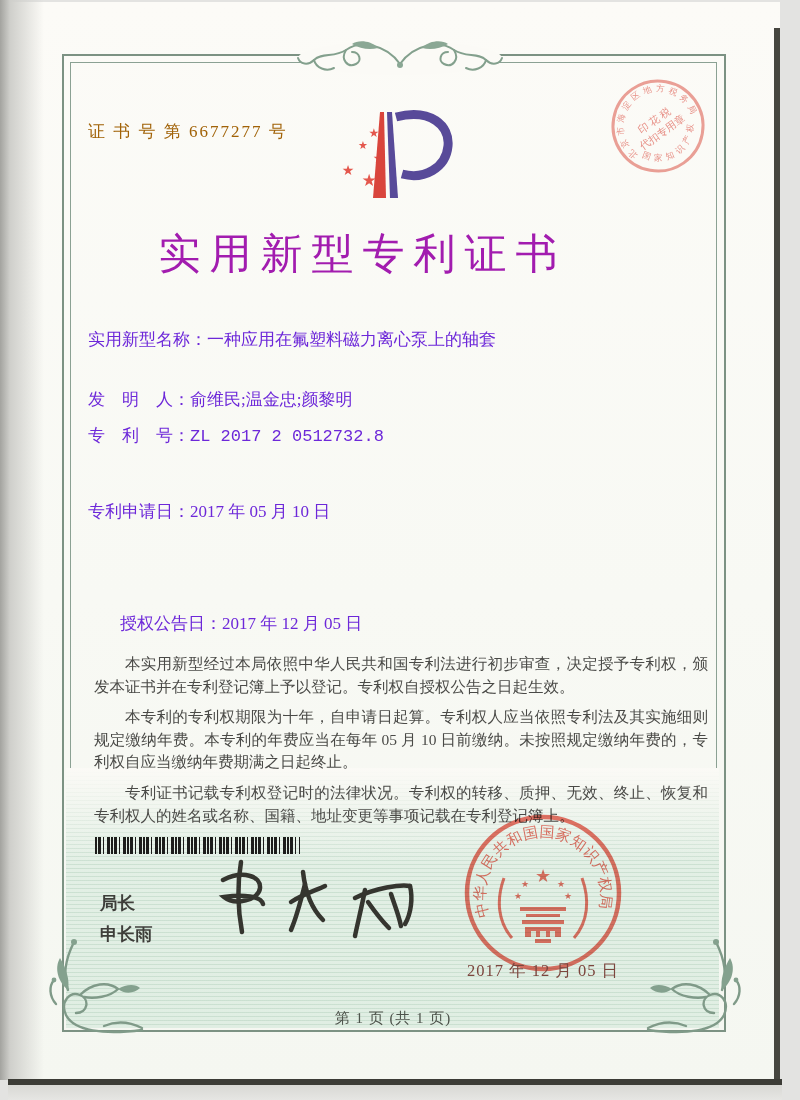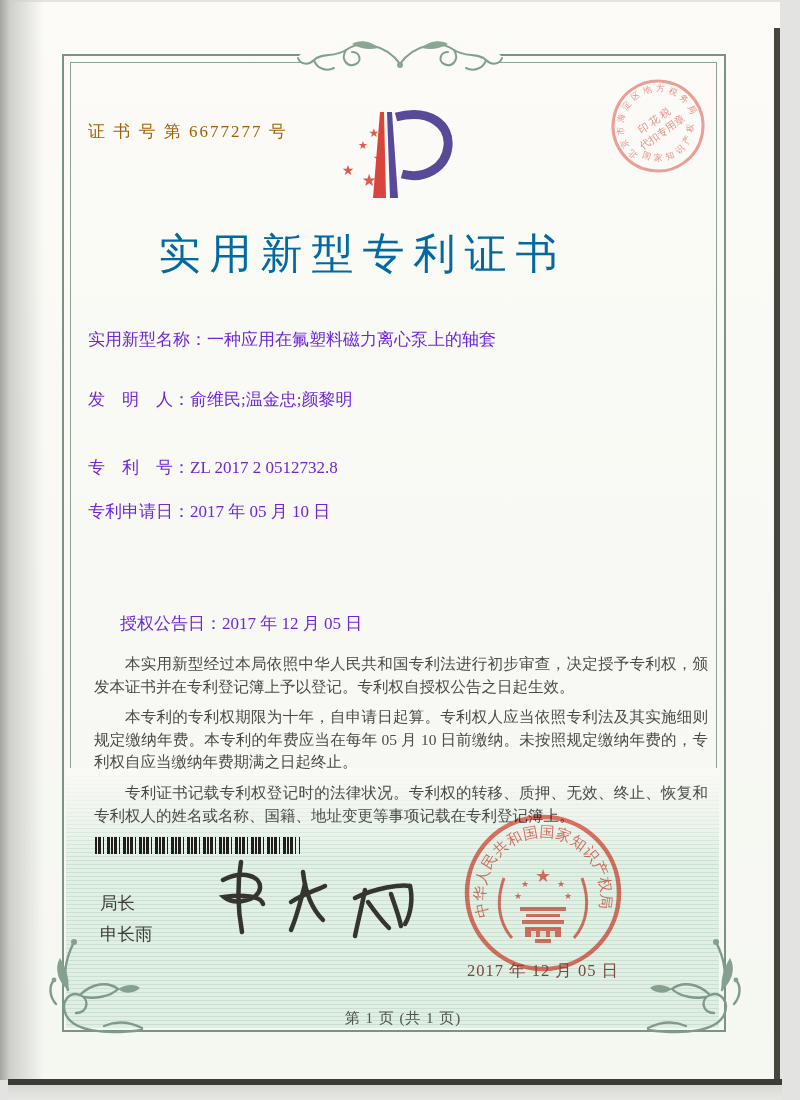--- a/index.html
+++ b/index.html
@@ -15,38 +15,38 @@
   .frame-outer{position:absolute;left:62px;top:54px;width:660px;height:974px;border:2.5px solid #7c9283;}
   .frame-inner{position:absolute;left:70px;top:62px;width:645px;height:959px;border:1px solid #8ba193;}
   .green-band{position:absolute;left:66px;top:768px;width:653px;height:260px;
       background-image:
         linear-gradient(180deg,#fbfaf6 0,rgba(251,250,246,0) 95px),
         repeating-linear-gradient(180deg,rgba(125,172,142,.22) 0 1px,rgba(0,0,0,0) 1px 4px),
         linear-gradient(180deg,#e4f0e6,#e0eee3);}
   .cert-no{position:absolute;left:88px;top:120px;font-size:17px;letter-spacing:2px;color:#a16207;}
   .logo{position:absolute;left:336px;top:106px;}
   .title{position:absolute;left:63px;top:226px;width:599px;text-align:center;
-         font-size:42px;letter-spacing:9px;color:#0369a1;}
+         font-size:42px;letter-spacing:9px;color:#a21caf;}
   .field{position:absolute;left:88px;font-size:17px;color:#6d28d9;white-space:nowrap;}
-  .f0{top:328px;} .f1{top:388px;} .f2{top:456px;} .f3{top:500px;} .f4{top:556px;} .f5{top:612px;margin-left:32px;}
+  .f0{top:328px;} .f1{top:388px;} .f2{top:424px;font-family:Liberation Mono, monospace;} .f3{top:500px;} .f4{top:556px;} .f5{top:612px;margin-left:32px;}
   .body-text{position:absolute;left:86px;top:645px;width:630px;font-size:15.5px;
          line-height:22.6px;color:#4a4a47;text-align:justify;}
   .body-text p{margin:8px;text-indent:2em;}
   .barcode{position:absolute;left:95px;top:837px;width:205px;height:17px;
       background:repeating-linear-gradient(90deg,#1d1d1b 0 2px,rgba(0,0,0,0) 2px 3px,
         #1d1d1b 3px 6px,rgba(0,0,0,0) 6px 8px,#1d1d1b 8px 9px,rgba(0,0,0,0) 9px 12px,
         #1d1d1b 12px 15px,rgba(0,0,0,0) 15px 16px);}
-  .officer{position:absolute;left:100px;top:888px;font-size:17.5px;line-height:31px;color:#3e3e3a;}
+  .officer{position:absolute;left:100px;top:888px;font-size:17.5px;line-height:31px;color:#3e3e3a;font-weight:bold;}
   .signature{position:absolute;left:205px;top:850px;}
   .seal{position:absolute;left:458px;top:808px;mix-blend-mode:multiply;opacity:.95;}
   .seal-date{position:absolute;left:448px;top:960px;width:190px;text-align:center;
          font-size:16.5px;letter-spacing:1px;color:#7c463e;}
   .tax-stamp{position:absolute;left:598px;top:66px;transform:rotate(-35deg);opacity:.88;mix-blend-mode:multiply;}
   .footer{position:absolute;left:63px;top:1009px;width:660px;text-align:center;
-         font-size:15px;letter-spacing:1px;color:#4c524a;margin-left:10px;}
+         font-size:15px;letter-spacing:1px;color:#4c524a;}
   .ornament-top{position:absolute;left:294px;top:34px;}
   .flourish-bl{position:absolute;left:44px;top:938px;}
   .flourish-br{position:absolute;left:646px;top:938px;transform:scaleX(-1);}
 </style>
 </head>
 <body>
 
 <div class="photo">
   <div class="paper"></div>
   <div class="binding-shadow"></div>

